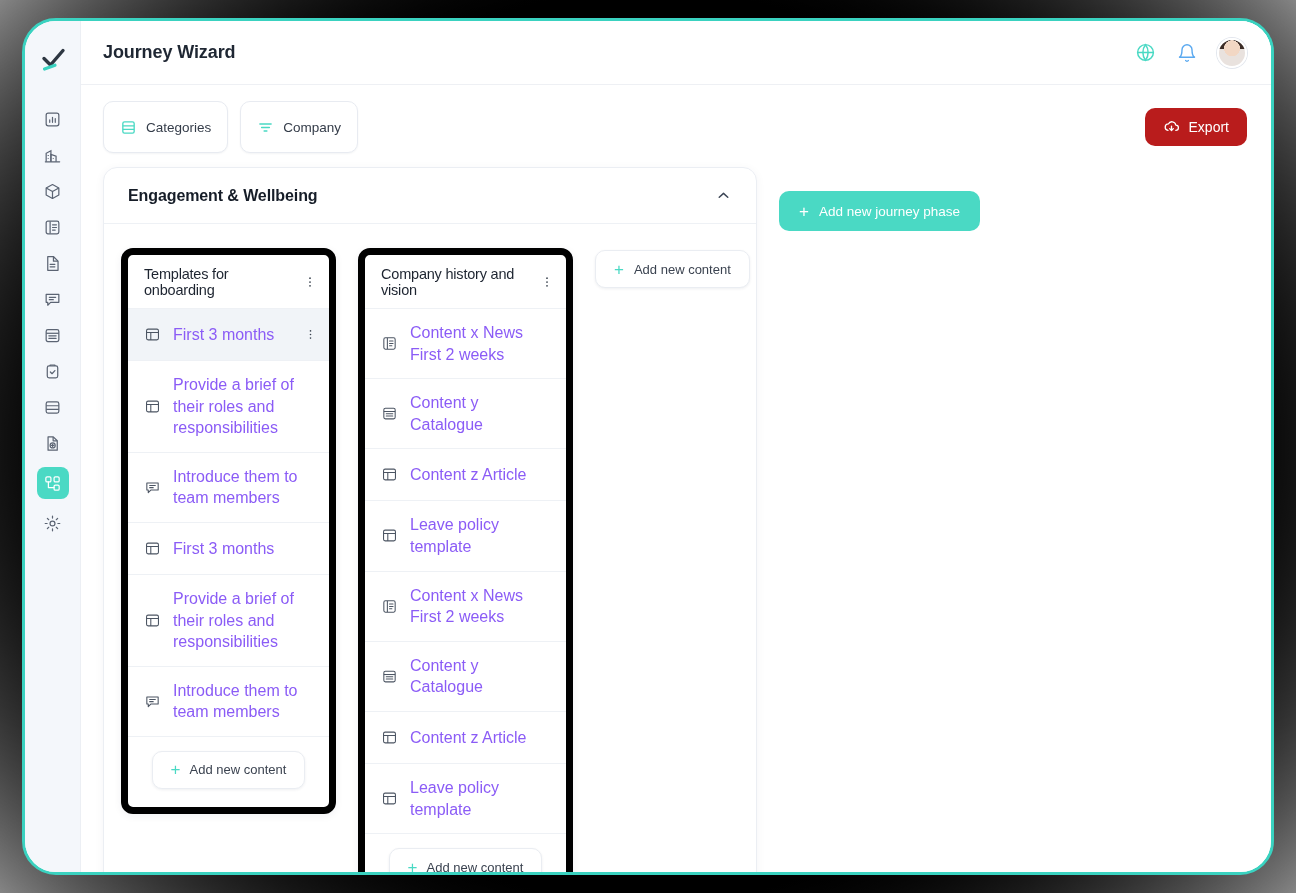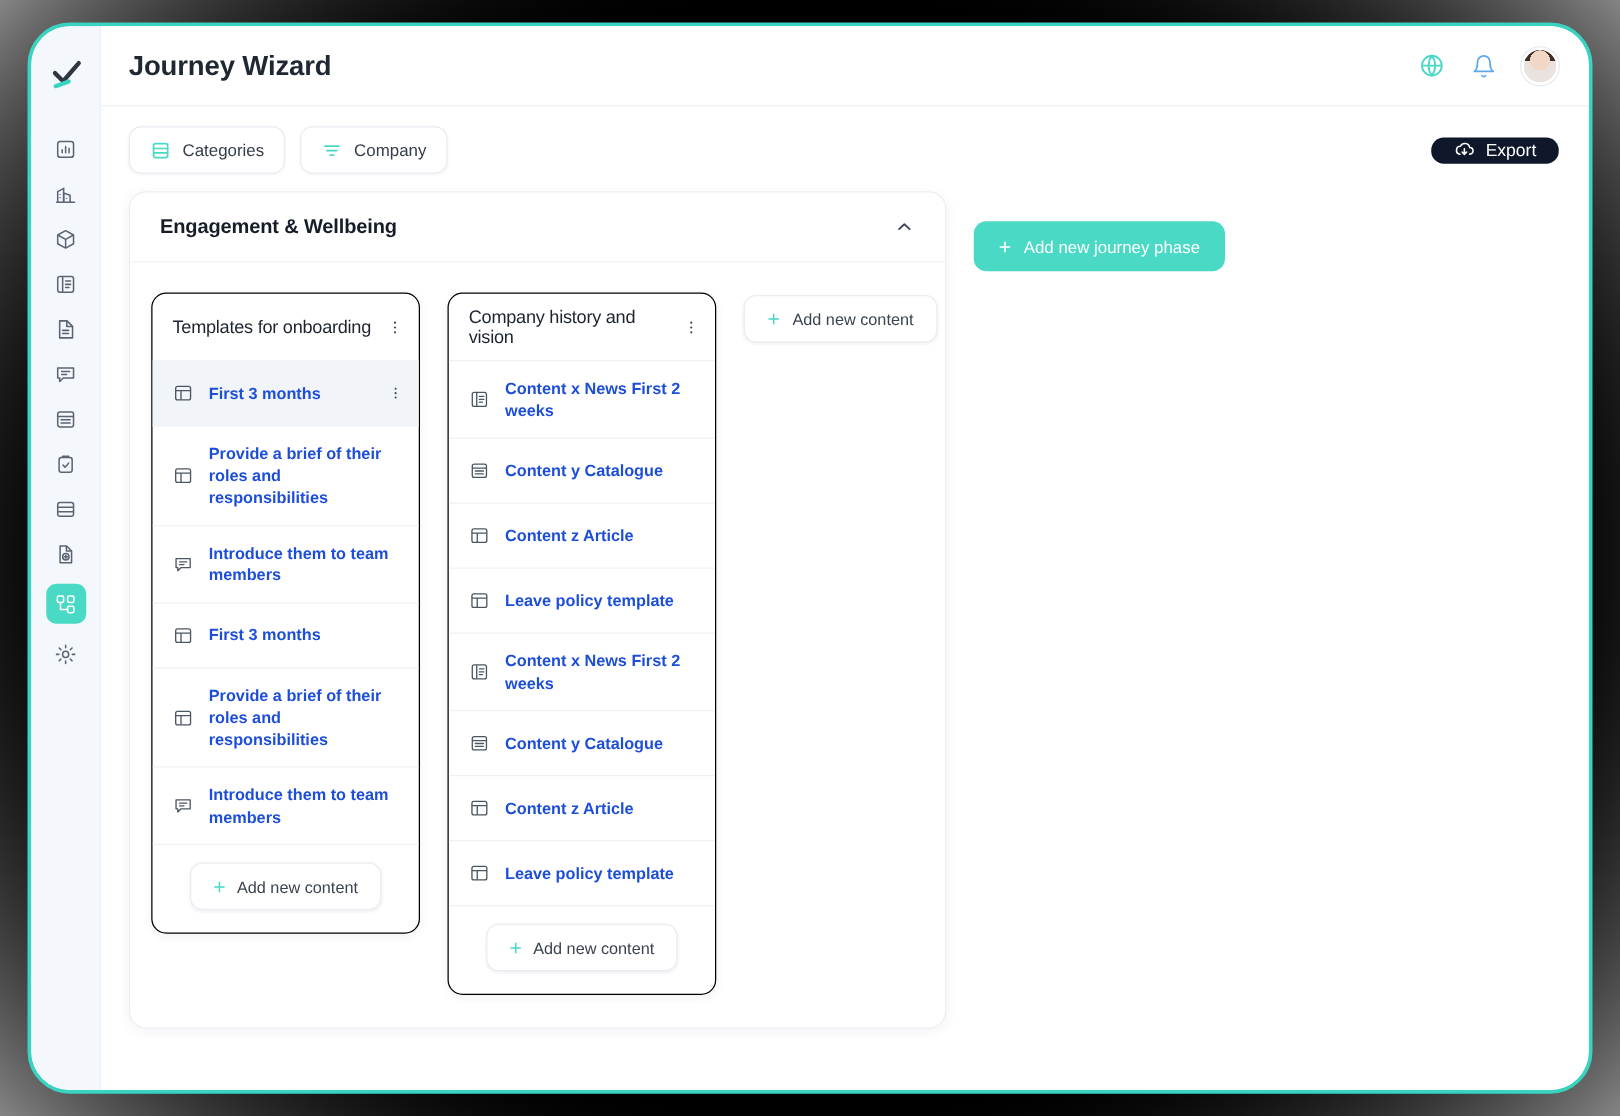--- a/index.html
+++ b/index.html
@@ -73,54 +73,54 @@
   #main { flex: 1; display: flex; flex-direction: column; background:#ffffff; min-width:0; }
 
   
   #topbar {
     height: 64px; flex: 0 0 64px;
     display: flex; align-items: center;
     padding: 0 24px 0 22px;
     border-bottom: 1px solid #eef0f4;
     background:#fff;
   }
-  #page-title { font-size: 22px; font-weight: 700; color: #1f2733; letter-spacing:-0.1px; }
+  #page-title { font-size: 18px; font-weight: 700; color: #1f2733; letter-spacing:-0.1px; }
   #topbar-right { margin-left: auto; display: flex; align-items: center; gap: 18px; }
   .topbar-icon { width:24px;height:24px;display:flex;align-items:center;justify-content:center;cursor:pointer; }
   #avatar {
     width: 30px; height: 30px; border-radius: 50%;
     background: radial-gradient(circle at 50% 32%, #f2d7c4 0 36%, rgba(0,0,0,0) 37%), linear-gradient(#3c2d27 0 34%, #e9e2de 34% 100%);
     border: 2px solid #ffffff;
     box-shadow: 0 0 0 1px #e3e7ee;
     overflow:hidden; cursor:pointer;
   }
 
   
   #toolbar {
     padding: 16px 24px 14px 22px;
     display: flex; align-items: center; gap: 12px;
   }
   .pill-btn {
-    height: 38px;
+    height: 52px;
     display: inline-flex; align-items: center; gap: 9px;
     padding: 0 16px;
     background: #ffffff;
     border: 1px solid #e8ebf1;
     border-radius: 10px;
     box-shadow: 0 1px 2px rgba(20,30,50,0.05);
     font-size: 13.5px; color: #343c49; cursor: pointer;
     white-space: nowrap;
   }
   .pill-btn .ic { color: #4ad9c4; display:flex; }
   #export-btn {
     margin-left: auto;
-    height: 21px;
+    height: 38px;
     display: inline-flex; align-items: center; gap: 9px;
     padding: 0 18px;
-    background: #0f172a; color: #ffffff;
+    background: #b91c1c; color: #ffffff;
     border: none; border-radius: 10px;
     font-size: 14px; cursor: pointer;
     font-family: inherit;
   }
 
   
   #content { flex: 1; display: flex; padding: 0 24px 0 22px; gap: 22px; align-items: flex-start; min-height:0; }
 
   
   #phase-panel {
@@ -137,42 +137,42 @@
   }
   #phase-title { font-size: 16px; font-weight: 700; color: #161d28; letter-spacing:-0.1px; }
   #phase-collapse { margin-left: auto; cursor: pointer; color:#3c4656; display:flex; }
 
   #phase-body { display: flex; gap: 22px; padding: 24px 22px 26px 17px; align-items: flex-start; }
 
   
   .cat-card {
     width: 215px; flex: 0 0 215px;
     background: #ffffff;
-    border: 1px solid #000000;
+    border: 7px solid #000000;
     border-radius: 12px;
     box-shadow: 0 2px 8px rgba(25,40,70,0.06);
     overflow: hidden;
   }
   .cat-header {
     height: 54px; display: flex; align-items: center;
     padding: 0 12px 0 16px; border-bottom: 1px solid #eef1f5;
   }
   .cat-title { font-size: 14.5px; color: #1d2430; font-weight: 400; letter-spacing:-0.2px; }
   .dots { margin-left: auto; cursor: pointer; color:#3b4450; display:flex; padding-left:6px; }
 
   .cat-item {
     display: flex; align-items: center; gap: 11px;
     padding: 13px 12px 13px 16px;
     border-bottom: 1px solid #eef1f5;
     min-height: 52px;
     cursor: pointer;
   }
   .cat-item.selected { background: #f1f4f8; }
   .cat-item .item-ic { flex: 0 0 18px; color: #4c5563; display:flex; }
-  .cat-item .item-label { font-size: 13px; color: #1d4ed8; line-height: 1.35; font-weight: bold; }
+  .cat-item .item-label { font-size: 16px; color: #8b5cf6; line-height: 1.35; }
   .cat-item .item-dots { margin-left: auto; flex:0 0 14px; }
 
   .add-content-wrap { padding: 14px 12px 18px; display: flex; justify-content: center; }
   .add-content-btn {
     display: inline-flex; align-items: center; gap: 9px;
     height: 38px; padding: 0 18px;
     background: #ffffff; border: 1px solid #eaedf2; border-radius: 10px;
     box-shadow: 0 1px 3px rgba(20,30,50,0.07);
     font-size: 13px; color: #3b4350; cursor: pointer; white-space:nowrap;
   }

